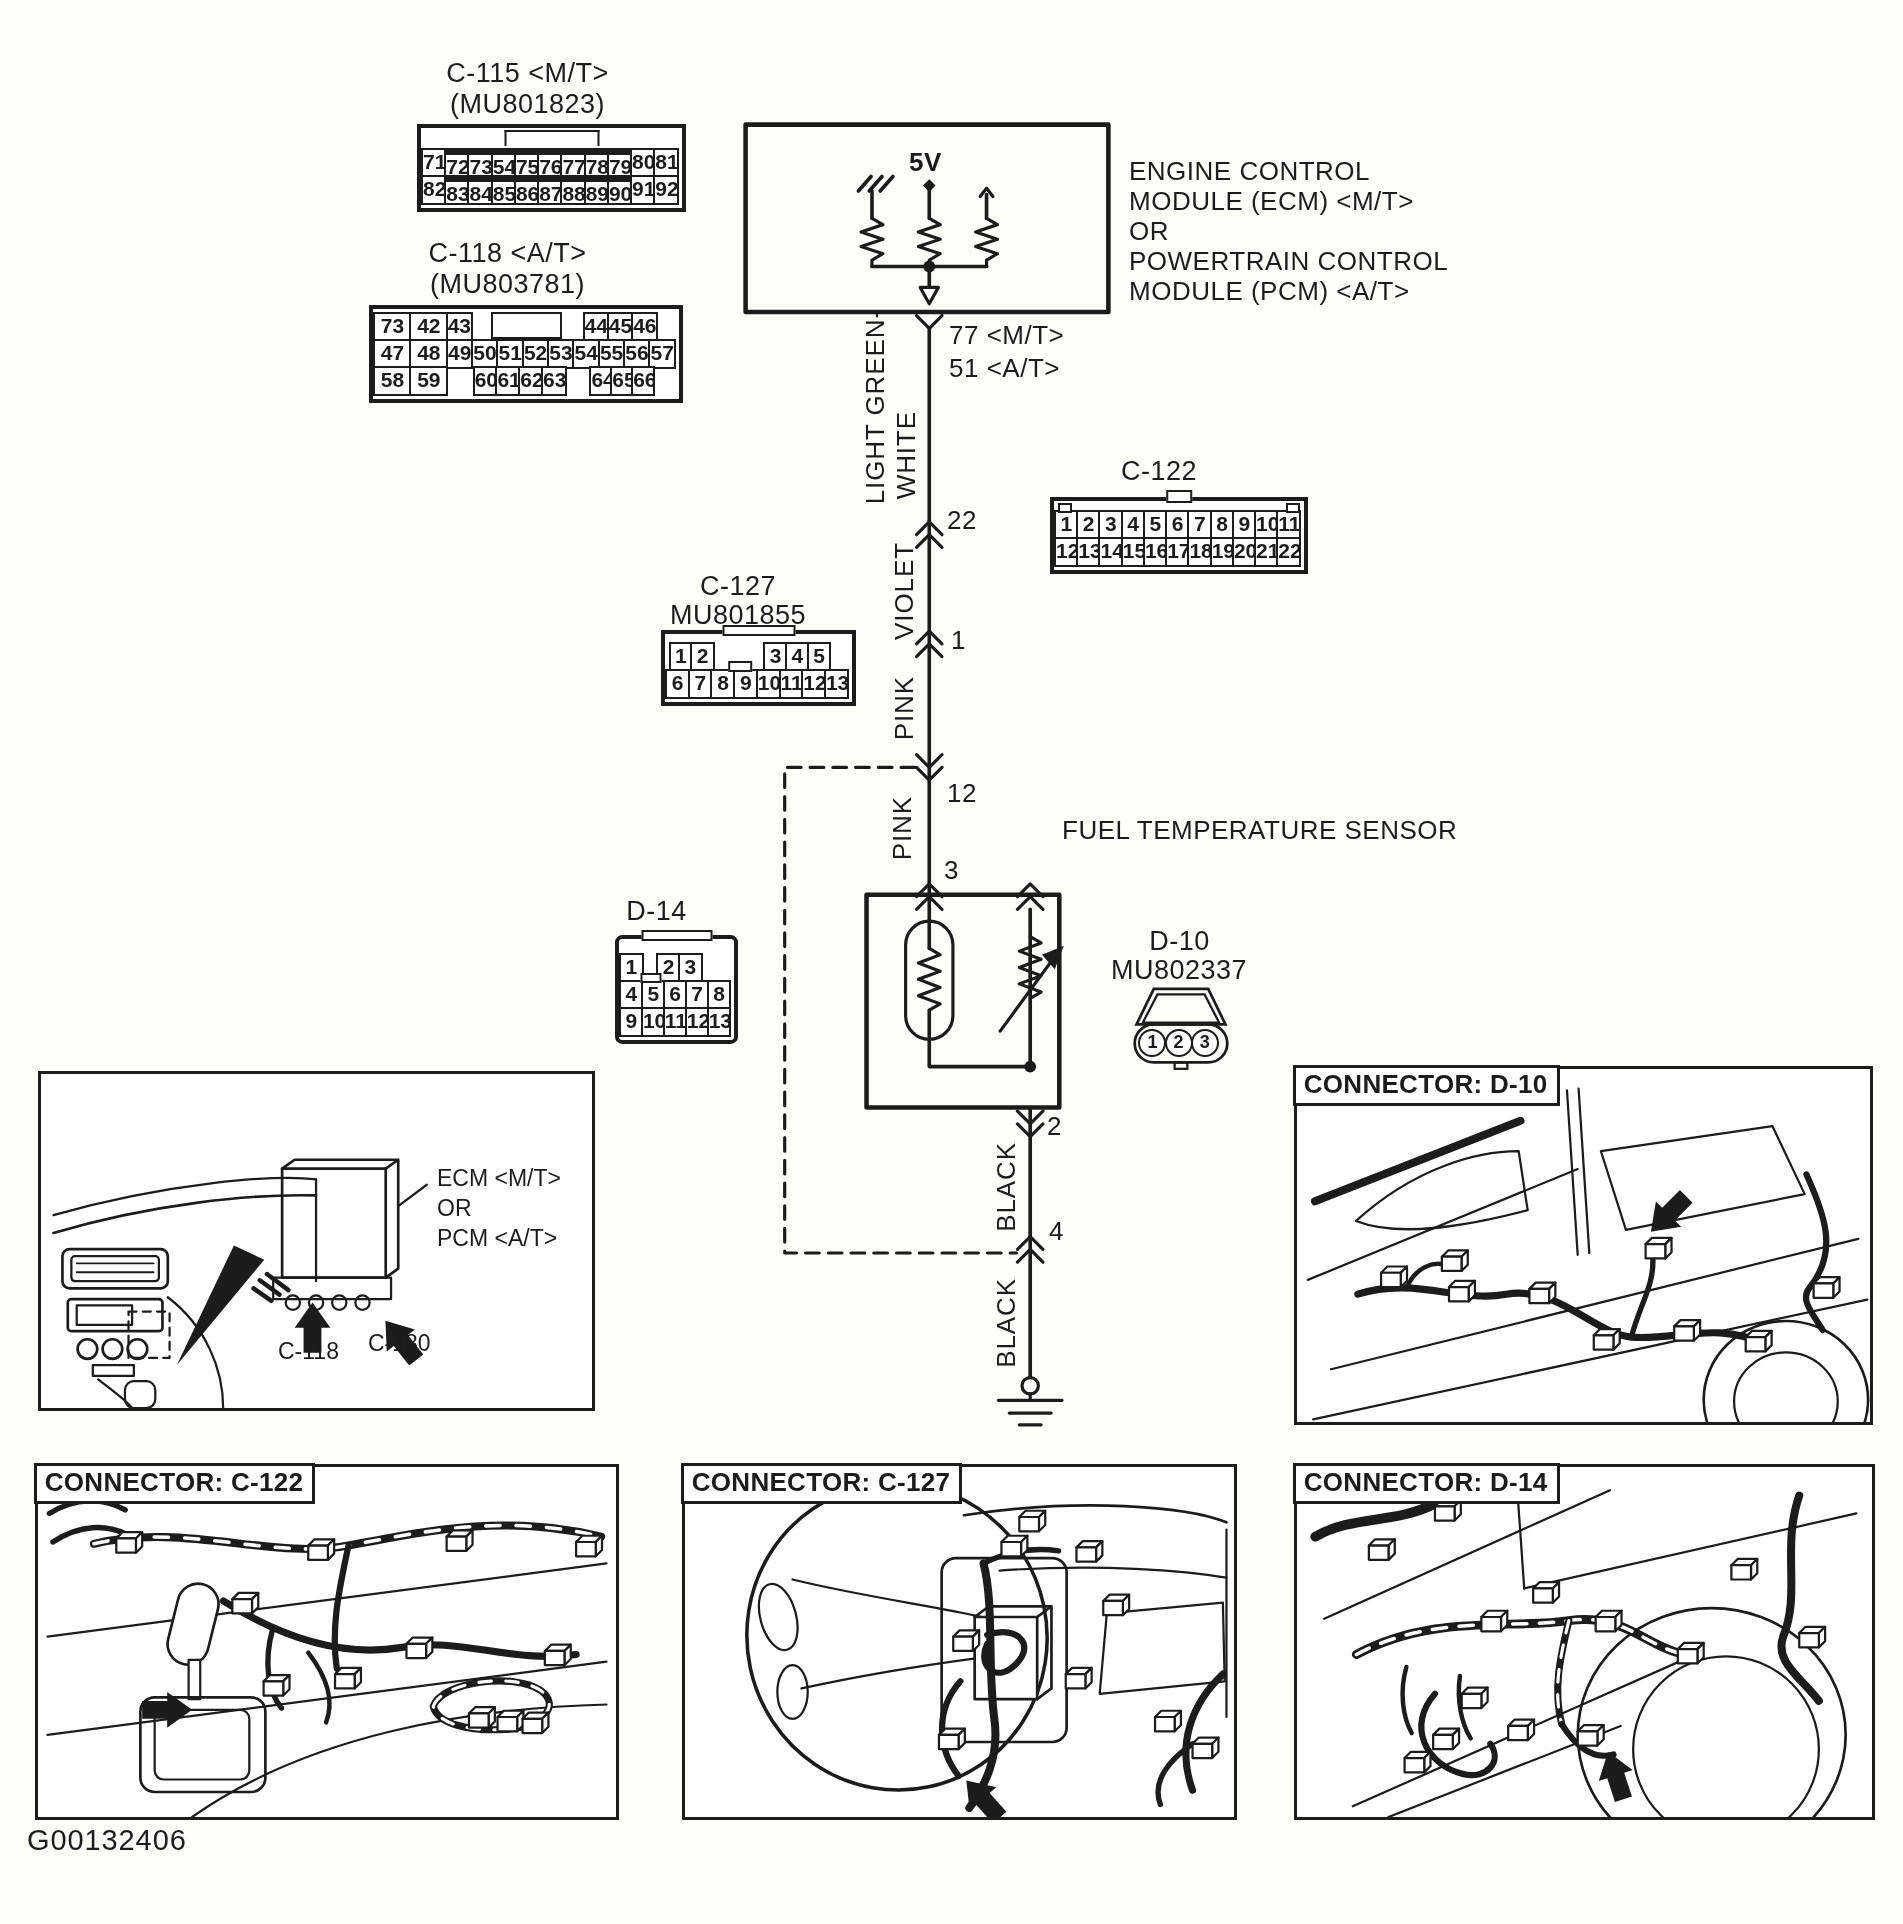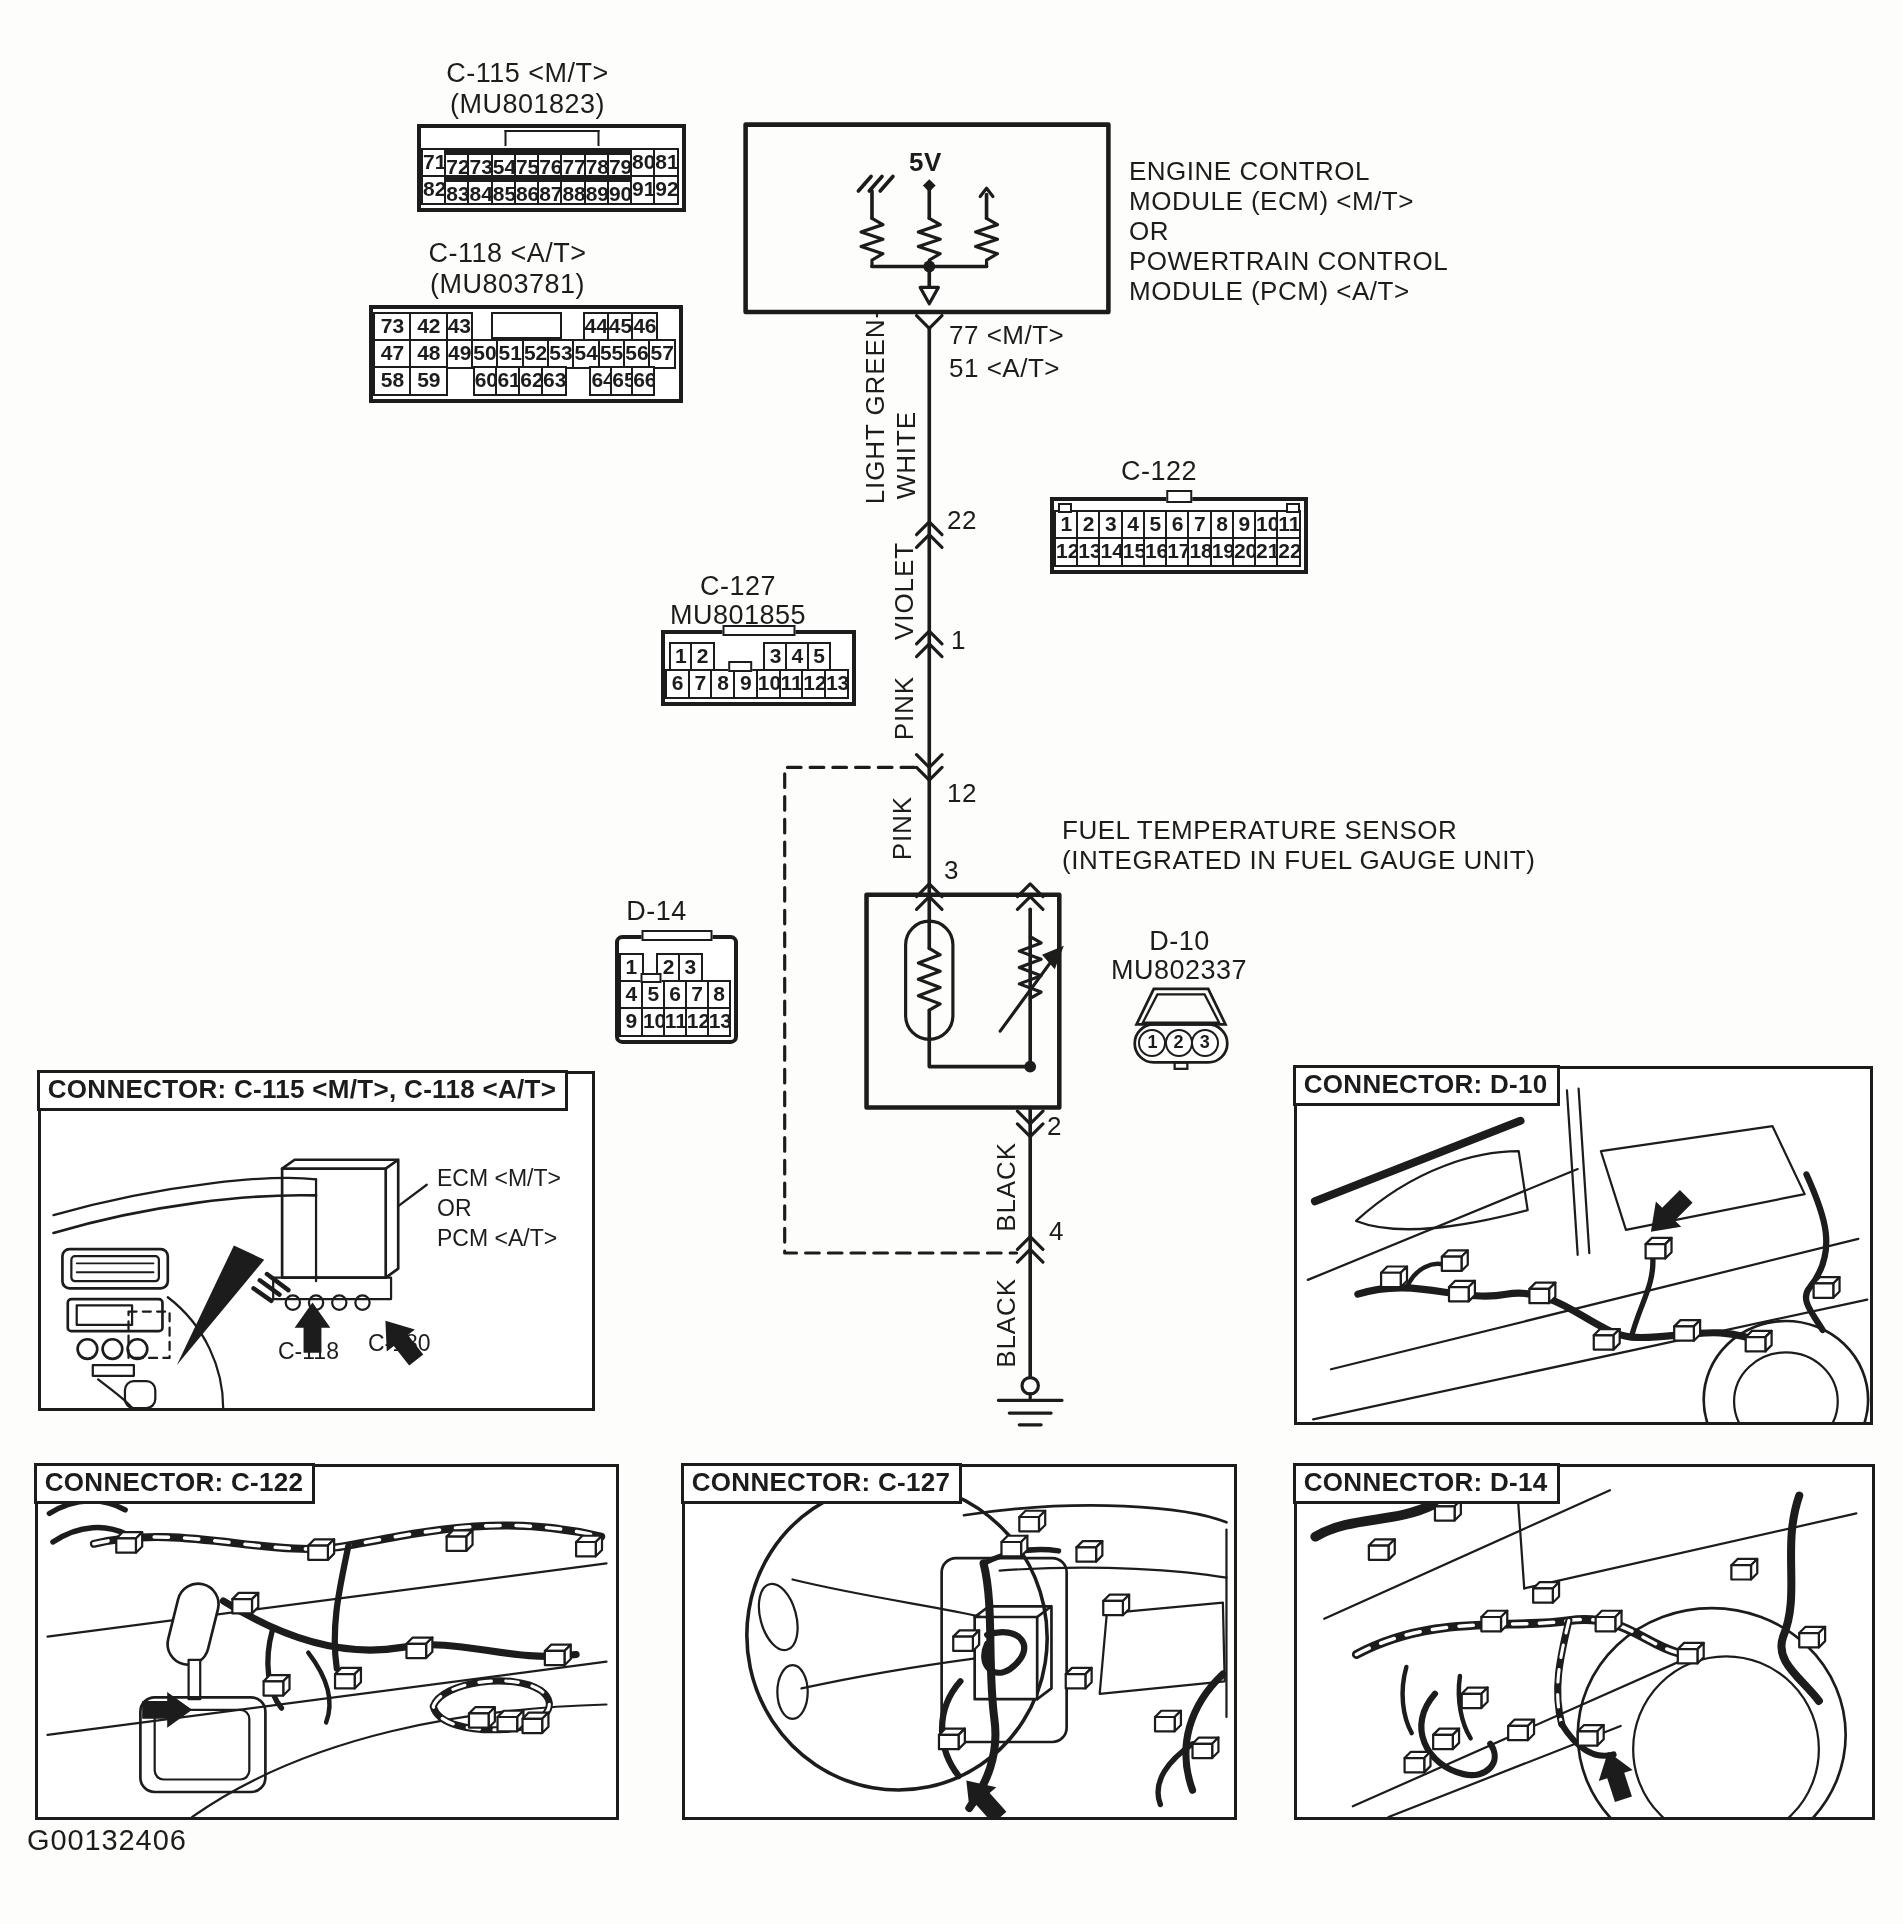--- a/index.html
+++ b/index.html
@@ -129,21 +129,20 @@
   <div class="vlbl" style="left:889px;top:676px;">PINK</div>
   <div class="lbl" style="left:947px;top:778px;">12</div>
   <div class="vlbl" style="left:887px;top:796px;">PINK</div>
   <div class="lbl" style="left:944px;top:855px;">3</div>
   <div class="lbl" style="left:1047px;top:1111px;">2</div>
   <div class="vlbl" style="left:991px;top:1142px;">BLACK</div>
   <div class="lbl" style="left:1049px;top:1216px;">4</div>
   <div class="vlbl" style="left:991px;top:1278px;">BLACK</div>
 
   <div class="lbl" style="left:1062px;top:815px;">FUEL TEMPERATURE SENSOR</div>
-  <div class="lbl" style="left:1062px;top:845px;">(INTEGRATED IN FUEL GAUGE UNIT)</div>
 
   <div class="title" style="left:391px;top:58px;width:273px;">C-115 &lt;M/T&gt;</div>
   <div class="title" style="left:391px;top:89px;width:273px;">(MU801823)</div>
   <div class="conn c115" style="left:397px;top:124px;width:269px;height:88px;">
     <div class="tab" style="left:50%;transform:translateX(-50%);top:1.8px;width:95px;height:16.4px;border-bottom:none;"></div>
     <div class="pin-row">
         <span class="pin">71</span>
         <span class="pin">72</span>
         <span class="pin">73</span>
         <span class="pin">54</span>
@@ -325,21 +324,20 @@
       <rect x="47" y="84" width="14" height="7" stroke-width="2.5"></rect>
     </svg>
     <div class="d10pins" style="left:8.2px;top:43px;">
         <span class="pin-circle">1</span>
         <span class="pin-circle">2</span>
         <span class="pin-circle">3</span>
       </div>
   </div>
 
   <div class="panel" style="left:38px;top:1071px;width:557px;height:340px;">
-    <div class="ptitle">CONNECTOR: C-115 &lt;M/T&gt;, C-118 &lt;A/T&gt;</div>
     <svg class="art" viewBox="0 0 613 374" stroke="#1c1c1c" fill="none" stroke-width="3" stroke-linecap="round" stroke-linejoin="round">
       <defs>
           <polygon id="ar1" points="-10,36 -10,8 -20,8 0,-20 20,8 10,8 10,36"></polygon>
         </defs>
       <path d="M12,178 C120,146 232,134 306,136" stroke-width="3"></path>
       <path d="M12,158 C140,122 262,112 306,118" stroke-width="2.5"></path>
       <path d="M306,118 L306,232" stroke-width="2.5"></path>
       <rect x="22" y="196" width="118" height="44" rx="8"></rect>
       <rect x="32" y="204" width="98" height="28" rx="4" stroke-width="2.5"></rect>
       <path d="M38,212 h86 M38,222 h86" stroke-width="2"></path>

